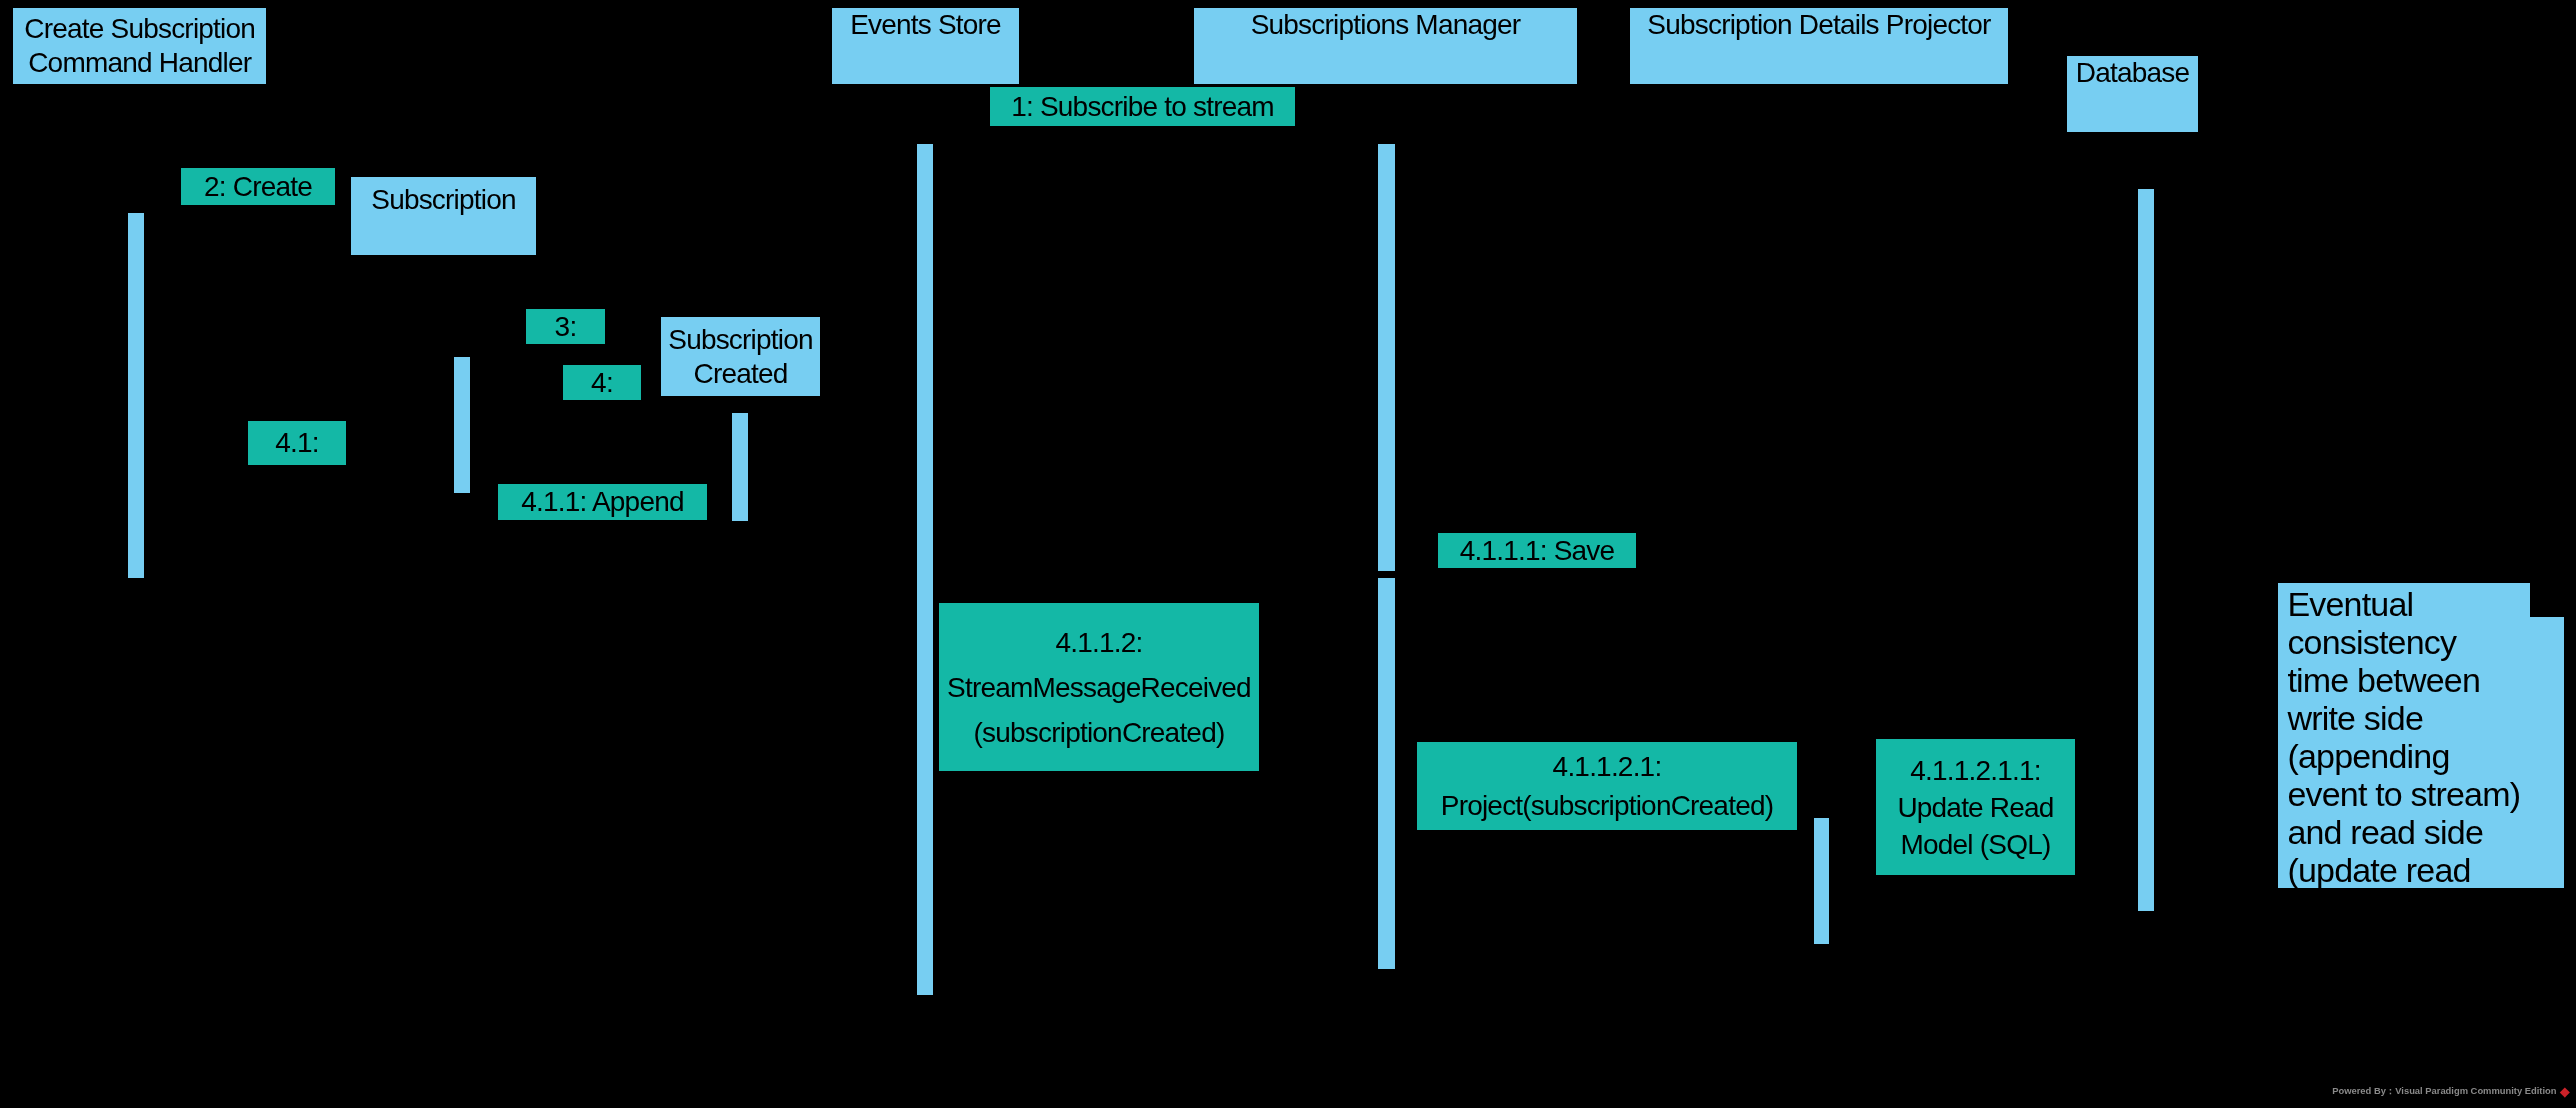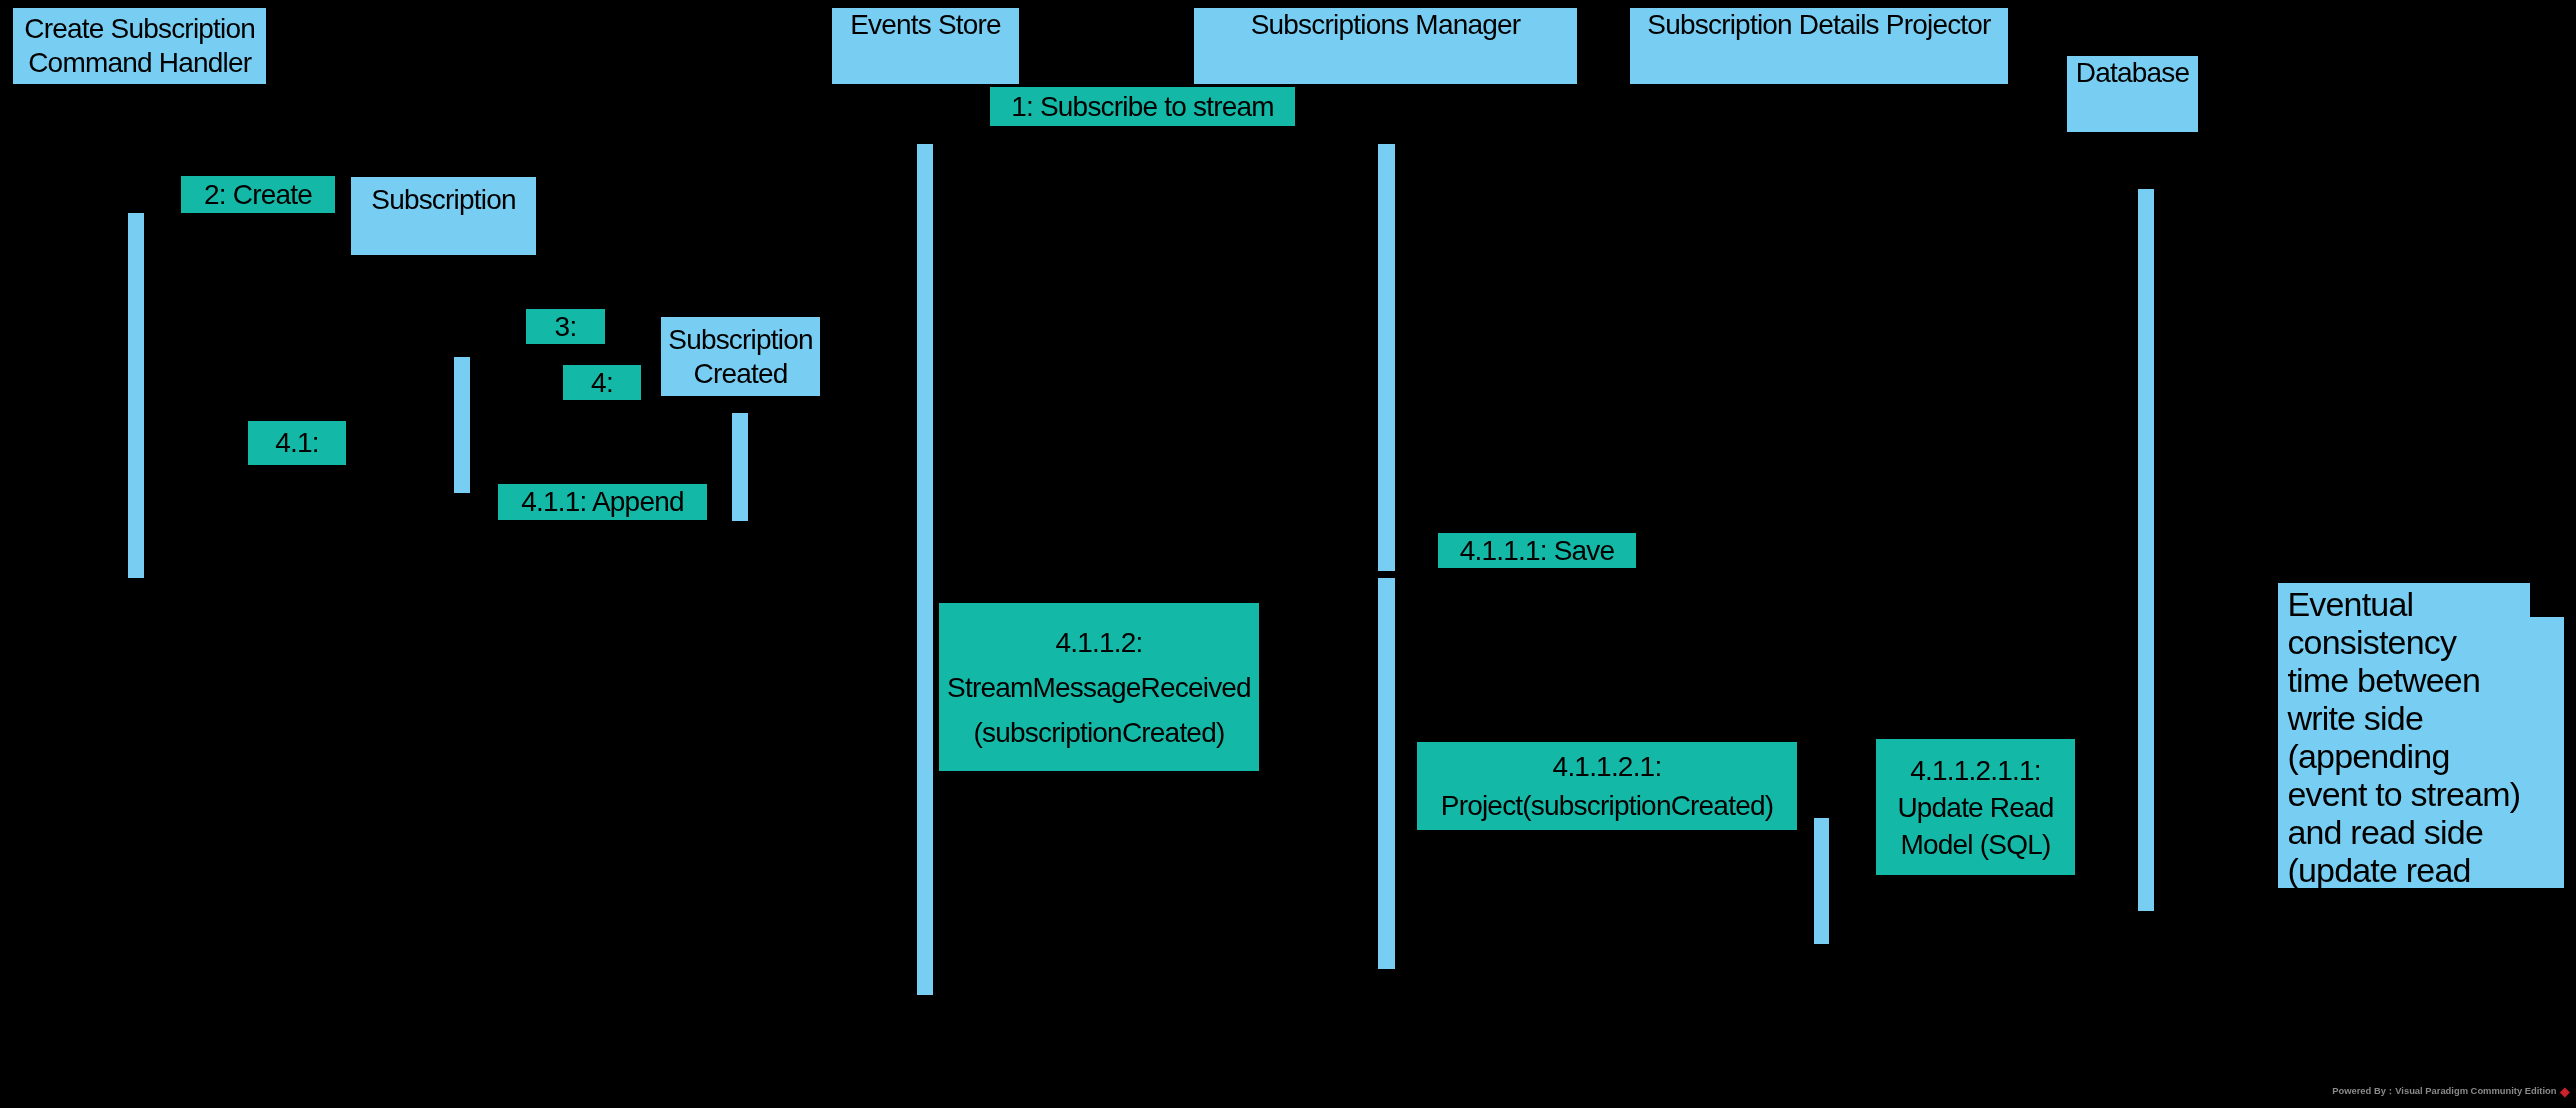--- a/index.html
+++ b/index.html
@@ -93,21 +93,21 @@
   <div class="abs activation" style="left:128px;top:213px;width:16.4px;height:365px;"></div>
   <div class="abs activation" style="left:454px;top:357px;width:16.4px;height:136px;"></div>
   <div class="abs activation" style="left:732px;top:413px;width:16.4px;height:108px;"></div>
   <div class="abs activation" style="left:917px;top:144px;width:16.4px;height:851px;"></div>
   <div class="abs activation" style="left:1378px;top:144px;width:17px;height:427px;"></div>
   <div class="abs activation" style="left:1378px;top:578px;width:17px;height:391px;"></div>
   <div class="abs activation" style="left:1814px;top:818px;width:15px;height:126px;"></div>
   <div class="abs activation" style="left:2138px;top:189px;width:16.4px;height:722px;"></div>
 
   <div class="abs msg oneline" style="left:990px;top:87px;width:305px;height:39px;">1: Subscribe to stream</div>
-  <div class="abs msg oneline" style="left:181px;top:176px;width:154px;height:37px;">2: Create</div>
+  <div class="abs msg oneline" style="left:181px;top:168px;width:154px;height:37px;">2: Create</div>
   <div class="abs msg oneline" style="left:526px;top:309px;width:79px;height:35px;">3:</div>
   <div class="abs msg oneline" style="left:563px;top:365px;width:78px;height:35px;">4:</div>
   <div class="abs msg oneline" style="left:248px;top:421px;width:98px;height:44px;">4.1:</div>
   <div class="abs msg oneline" style="left:498px;top:484px;width:209px;height:36px;">4.1.1: Append</div>
   <div class="abs msg oneline" style="left:1438px;top:533px;width:198px;height:35px;">4.1.1.1: Save</div>
   <div class="abs msg multiline" style="left:939px;top:603px;width:320px;height:168px;line-height:45px;">4.1.1.2: StreamMessageReceived (subscriptionCreated)</div>
   <div class="abs msg multiline" style="left:1417px;top:742px;width:380px;height:88px;line-height:39px;">4.1.1.2.1: Project(subscriptionCreated)</div>
   <div class="abs msg multiline" style="left:1876px;top:739px;width:199px;height:136px;line-height:37px;">4.1.1.2.1.1: Update Read Model (SQL)</div>
 
   <div class="abs note" style="left:2278px;top:583px;width:286px;height:305px;">Eventual consistency time between write side (appending event to stream) and read side (update read model)</div>

